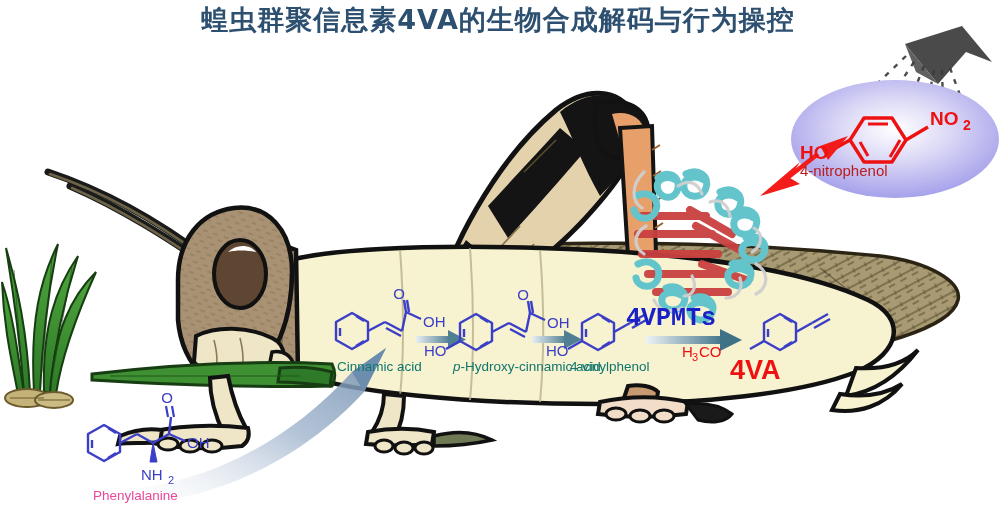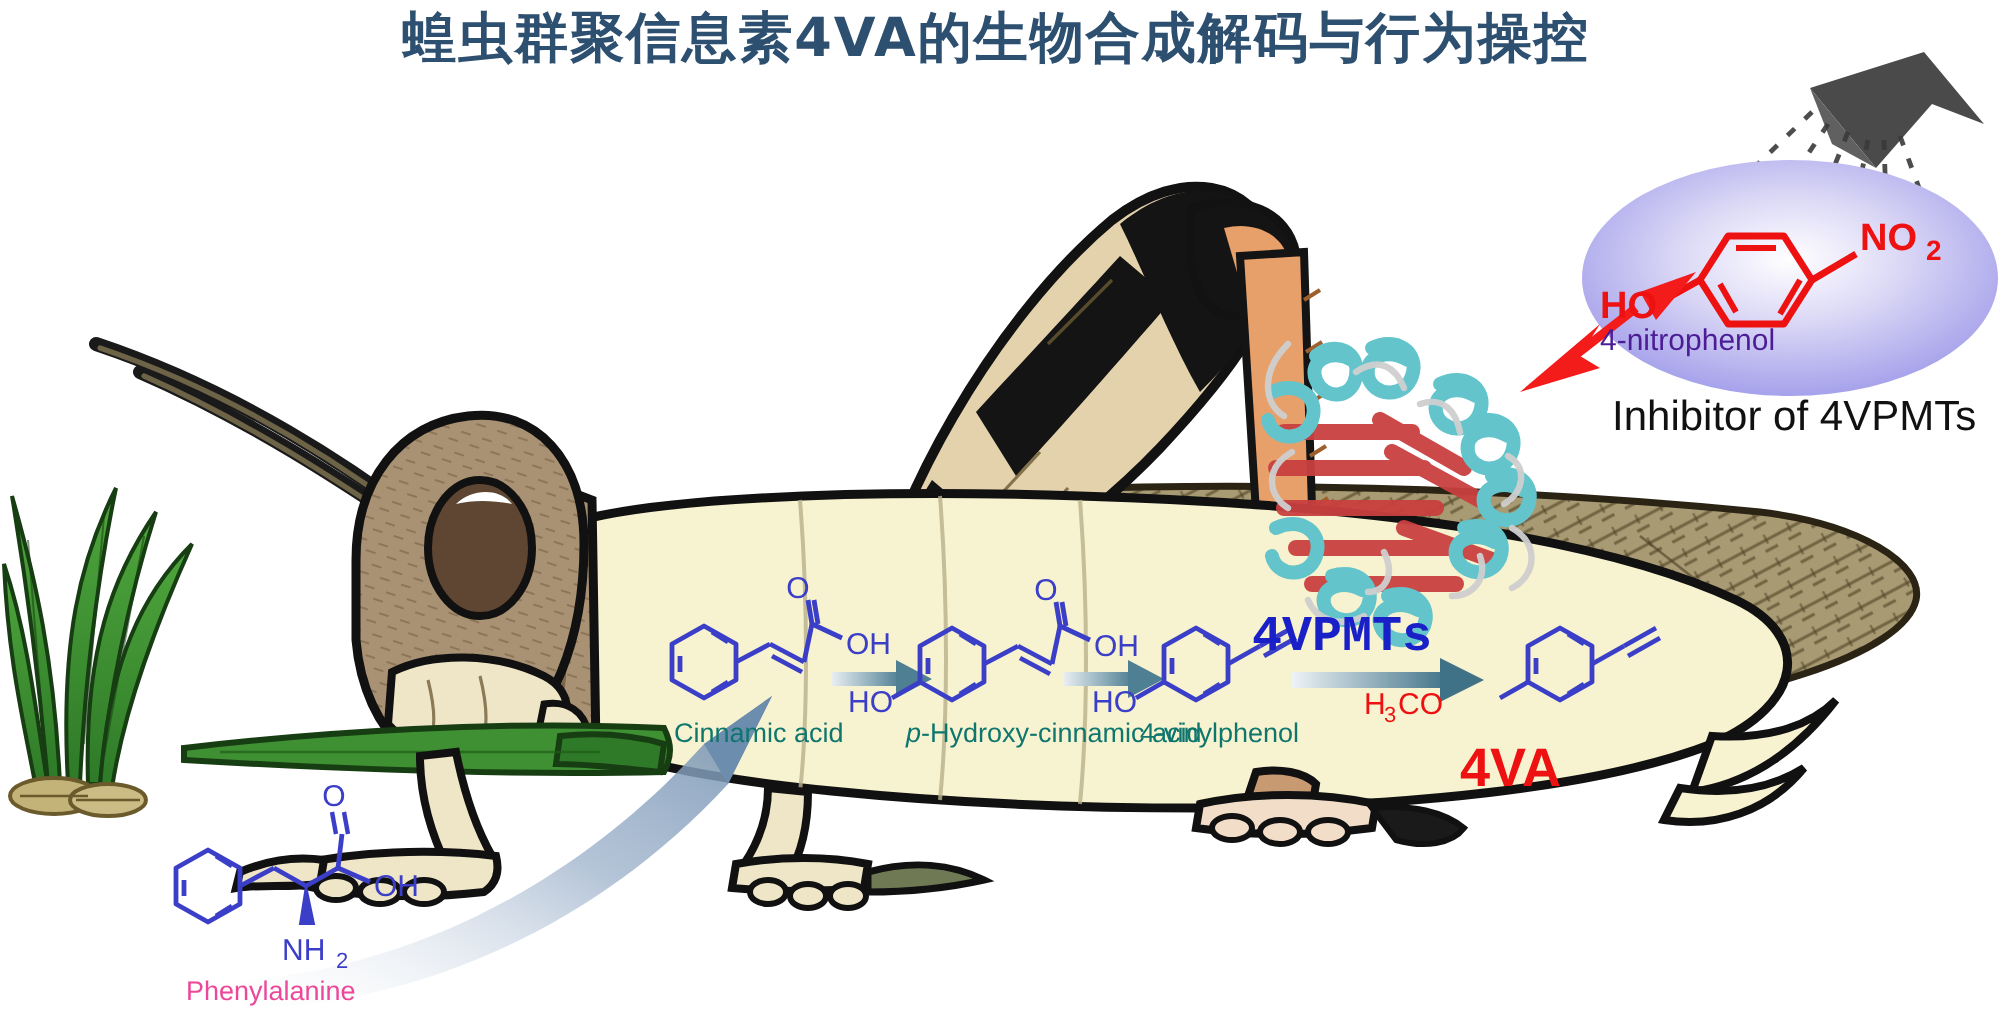--- a/index.html
+++ b/index.html
@@ -14,21 +14,21 @@
          font-family:"DejaVu Sans","Liberation Sans",sans-serif;
          letter-spacing:1px;}
 
   .chem-label{font-size:13.5px;color:#0f766e;font-family:"Liberation Sans",sans-serif;}
   .chem-label i{font-style:italic;}
 
   #lbl-4vpmts{font-size:25px;font-weight:bold;color:#1a20c8;
               font-family:Liberation Mono, monospace;}
   #lbl-4va{font-size:27px;font-weight:bold;color:#ee1111;
            font-family:"Liberation Sans",sans-serif;}
-  #lbl-nitro{font-size:15px;color:#4c1d95;}
+  #lbl-nitro{font-size:15px;color:#b91c1c;}
   #lbl-inhibitor{font-size:21px;color:#111;}
   #lbl-phe{font-size:13.5px;color:#ec4899;}
 </style>
 </head>
 <body>
 
 <div id="stage">
 
   <svg class="layer" viewBox="0 0 1000 507">
     <defs>
@@ -397,20 +397,19 @@
   <div class="txt" id="title">蝗虫群聚信息素4VA的生物合成解码与行为操控</div>
 
   <div class="txt chem-label" style="left:337px;top:360px;">Cinnamic acid</div>
 
   <div class="txt chem-label" style="left:453px;top:360px;"><i>p</i><span>-Hydroxy-cinnamic acid</span></div>
 
   <div class="txt chem-label" style="left:570px;top:360px;">4-vinylphenol</div>
 
   <div class="txt" id="lbl-4vpmts" style="left:626px;top:306px;">4VPMTs</div>
 
-  <div class="txt" id="lbl-4va" style="left:730px;top:371px;">4VA</div>
+  <div class="txt" id="lbl-4va" style="left:730px;top:357px;">4VA</div>
 
   <div class="txt" id="lbl-nitro" style="left:800px;top:163px;">4-nitrophenol</div>
 
-  <div class="txt" id="lbl-inhibitor" style="left:806px;top:198px;">Inhibitor of 4VPMTs</div>
 
   <div class="txt" id="lbl-phe" style="left:93px;top:489px;">Phenylalanine</div>
 </div>
 
 </body></html>

